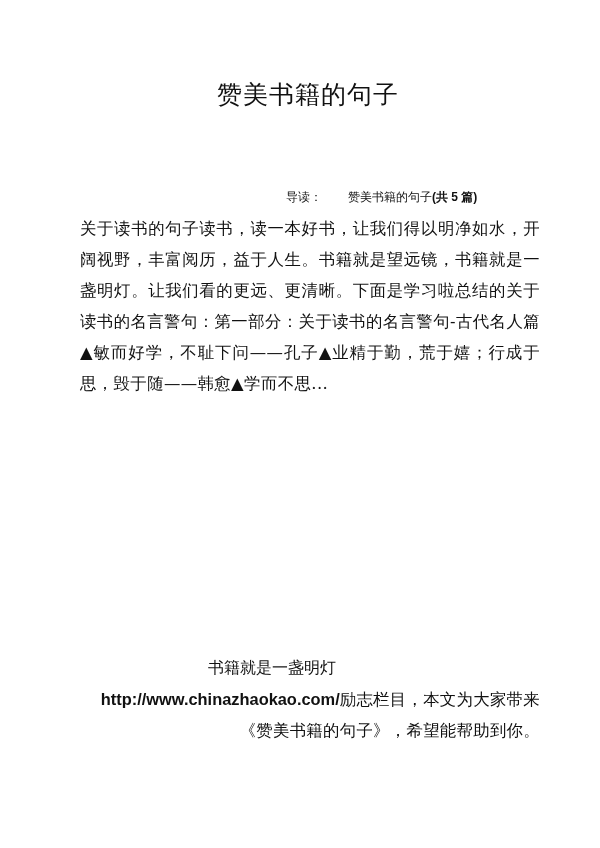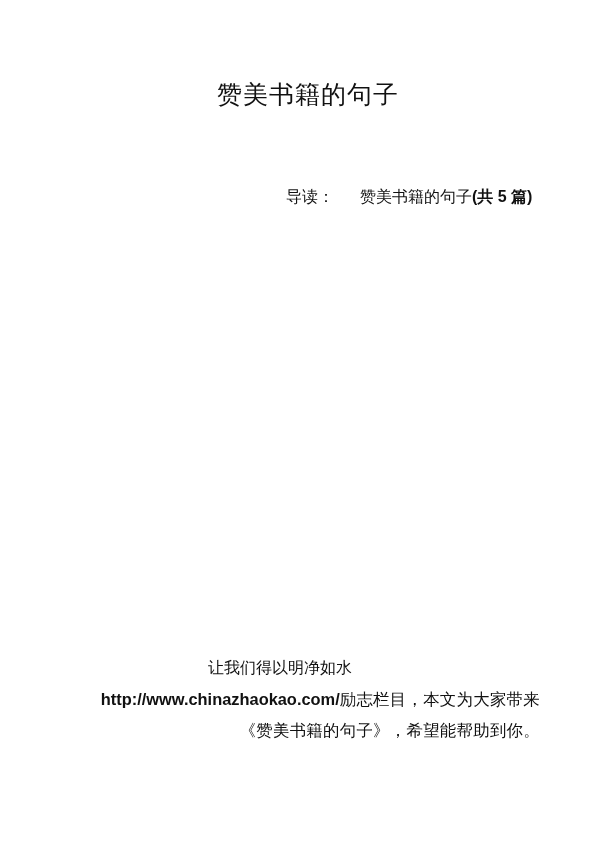--- a/index.html
+++ b/index.html
@@ -31,21 +31,21 @@
       line-height: 34px;
       letter-spacing: 1px;
       font-family: "DejaVu Sans", "Liberation Sans", sans-serif;
       font-weight: normal;
       color: #111111;
     }
     .guide {
       position: absolute;
       left: 278px;
       top: 185px;
-      font-size: 16px;
+      font-size: 12px;
       line-height: 24px;
       white-space: nowrap;
     }
     .guide .label {
       display: inline-block;
       margin-right: 26px;
     }
     .guide .bold {
       font-family: "Liberation Sans", sans-serif;
       font-weight: bold;
@@ -90,20 +90,21 @@
 <body>
 
 <div class="page">
 
   <div class="title">赞美书籍的句子</div>
 
   <div class="guide">
     <span class="label">导读：</span><span>赞美书籍的句子</span><span class="bold">(共 5 篇)</span>
   </div>
 
+  <div class="body-text">关于读书的句子读书，读一本好书，让我们得以明净如水，开阔视野，丰富阅历，益于人生。书籍就是望远镜，书籍就是一盏明灯。让我们看的更远、更清晰。下面是学习啦总结的关于读书的名言警句：第一部分：关于读书的名言警句-古代名人篇▲敏而好学，不耻下问——孔子▲业精于勤，荒于嬉；行成于思，毁于随——韩愈▲学而不思...</div>
 
-  <div class="welcome">让我们得以明净如水</div>
+  <div class="welcome">书籍就是一盏明灯</div>
 
   <div class="footer-text">
     <span class="url">http://www.chinazhaokao.com/</span><span>励志栏目，本文为大家带来《赞美书籍的句子》，希望能帮助到你。</span>
   </div>
 
 </div>
 
 </body></html>

